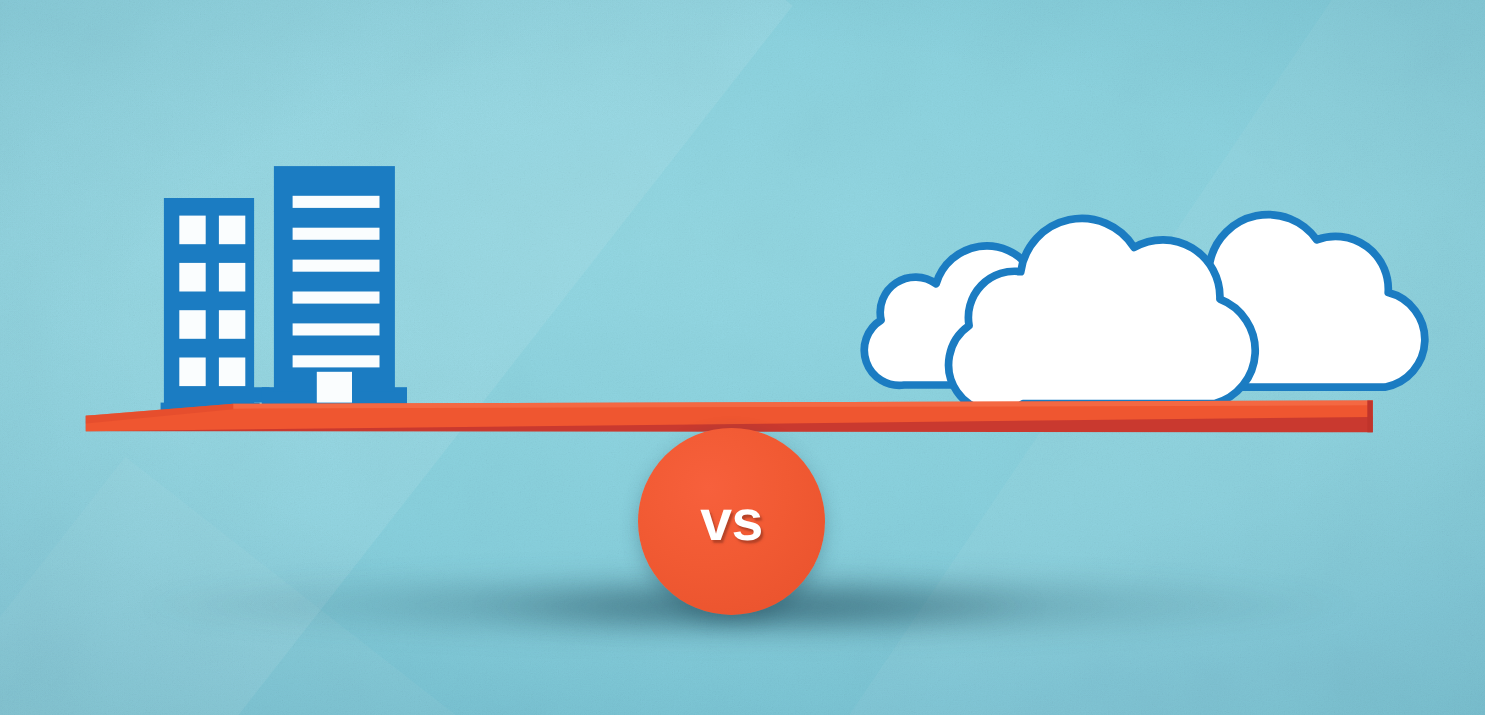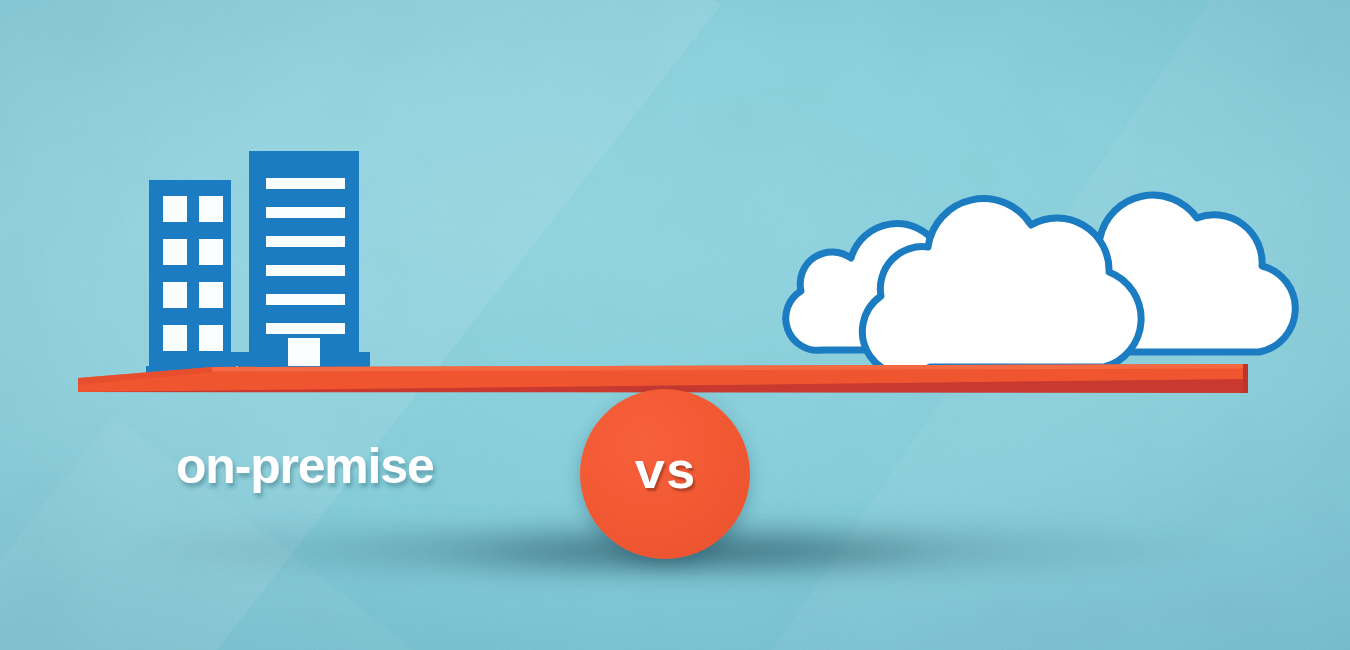--- a/index.html
+++ b/index.html
@@ -103,21 +103,20 @@
   
   .fulcrum {
     position: absolute;
     left: 580px;
     top: 389px;
     width: 170px;
     height: 170px;
     border-radius: 50%;
     background: radial-gradient(circle at 38% 32%, #f7603c 0%, #f15a33 45%, #e8512c 100%);
     box-shadow: 0 6px 16px rgba(30,70,85,0.30);
-    font-family: Liberation Mono, monospace;
   }
   .fulcrum-label {
     position: absolute;
     left: 0;
     top: 0;
     width: 170px;
     height: 170px;
     display: flex;
     align-items: center;
     justify-content: center;
@@ -250,16 +249,15 @@
 
     <path d="M78,378 L212,367 L212,372 L78,385 Z" fill="#e04a2c" opacity="0.65"></path>
 
     <path d="M1243,364 L1248,364 L1248,393 L1243,393 Z" fill="#c0342b"></path>
   </svg>
 
   <div class="fulcrum">
     <div class="fulcrum-label">vs</div>
   </div>
 
-  <div class="caption caption-left">on-premise</div>
 
 
 </div>
 
 </body></html>

